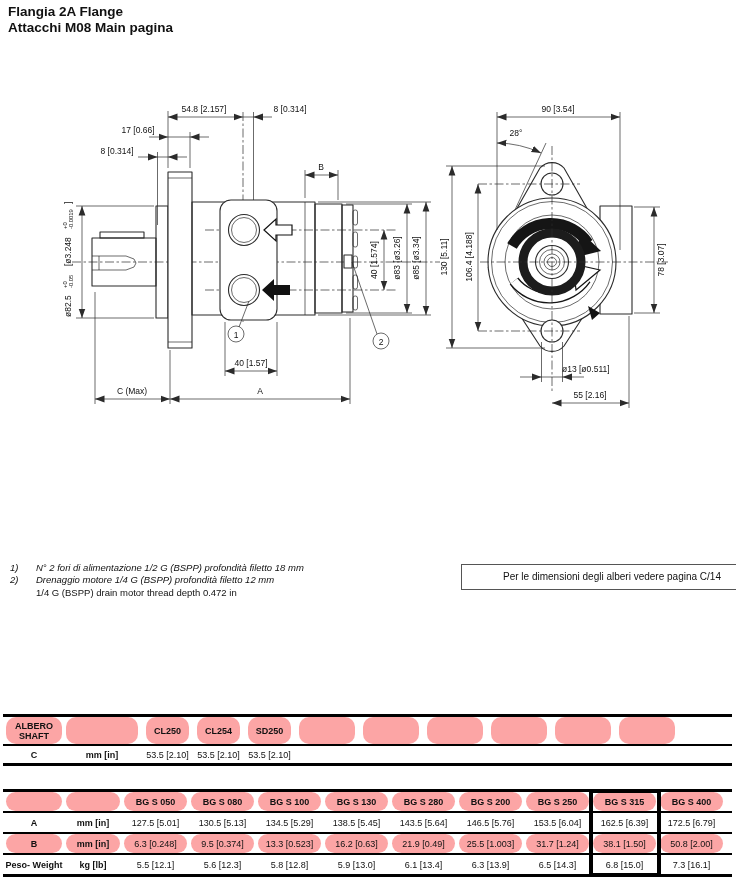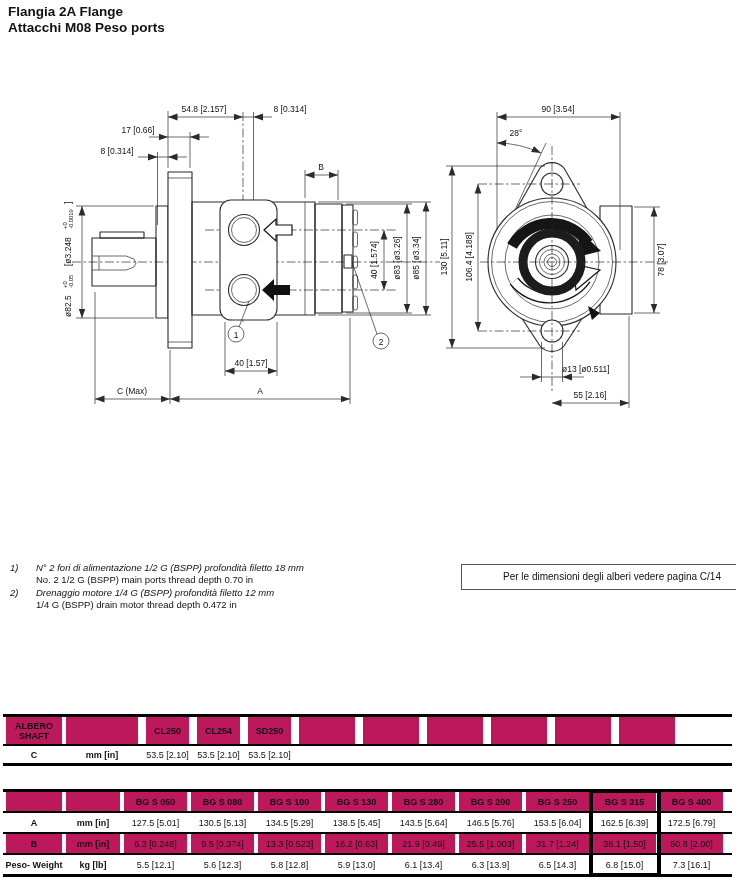--- a/index.html
+++ b/index.html
@@ -26,21 +26,21 @@
            text-align:center;font-size:10px;line-height:13.5px;padding:5px 16px;}
   
   .tbl{position:absolute;left:3px;width:729px;}
   .t1{top:714px;}
   .t2{top:789px;}
   .rule3{height:3px;background:#000;}
   .rule2{height:2px;background:#000;}
   .trow{display:flex;align-items:stretch;}
   .cell{display:flex;align-items:center;justify-content:center;font-size:9px;
         box-sizing:border-box;text-align:center;white-space:nowrap;}
-  .yel{background:#be185d;}
+  .yel{background:#fca5a5;border-radius:10px;}
   .bold{font-weight:bold;}
   .c-lab{width:56px;margin-left:3px;}
   .t1 .c-unit{width:72px;margin-left:4px;}
   .t1 .c-dat{width:43px;margin-left:8px;}
   .t1 .c-emp{width:56px;margin-left:8px;}
   .t2 .c-unit{width:54px;margin-left:4px;}
   .t2 .c-dat{width:63px;margin-left:4px;}
   .t1 .trow{height:27px;}
   .t1 .trow.r-dat{height:17px;}
   .t2 .trow{height:19px;}
@@ -48,21 +48,21 @@
   .hl-box{position:absolute;left:586px;top:0;width:72px;height:100%;
           border:4px solid #000;box-sizing:border-box;pointer-events:none;}
 </style>
 </head>
 <body>
 
 <div class="page">
 
   <div class="title">
     <div><span class="it">Flangia</span><span> 2A Flange</span></div>
-    <div><span class="it">Attacchi</span><span> M08 Peso ports</span></div>
+    <div><span class="it">Attacchi</span><span> M08 Main pagina</span></div>
   </div>
 
   <svg class="drawing" width="736" height="540" viewBox="0 0 736 540">
     <defs>
       <marker id="ar" viewBox="0 0 10 8" markerWidth="10" markerHeight="8" refX="9.5" refY="4" orient="auto-start-reverse" markerUnits="userSpaceOnUse">
         <path d="M0,0.6 L9.5,4 L0,7.4 Z" fill="#2b2b2b"></path>
       </marker>
     </defs>
 
     <g>
@@ -249,21 +249,20 @@
       <text class="dt" x="562" y="372" text-anchor="start">ø13 [ø0.511]</text>
       <text class="dt" x="590" y="398" text-anchor="middle">55 [2.16]</text>
     </g>
   </svg>
 
   <div class="footnotes">
     <div class="fn">
       <span class="fn-num">1)</span>
       <div>
         <div class="fn-l1">N° 2 fori di alimentazione 1/2 G (BSPP) profondità filetto 18 mm</div>
-        <div><span>No. 2 </span><span class="it">1/2 G (BSPP)</span><span> main ports thread depth 0.70 in</span></div>
       </div>
     </div>
     <div class="fn">
       <span class="fn-num">2)</span>
       <div>
         <div class="fn-l1">Drenaggio motore 1/4 G (BSPP) profondità filetto 12 mm</div>
         <div><span></span><span class="it">1/4 G (BSPP)</span><span> drain motor thread depth 0.472 in</span></div>
       </div>
     </div>
   </div>

